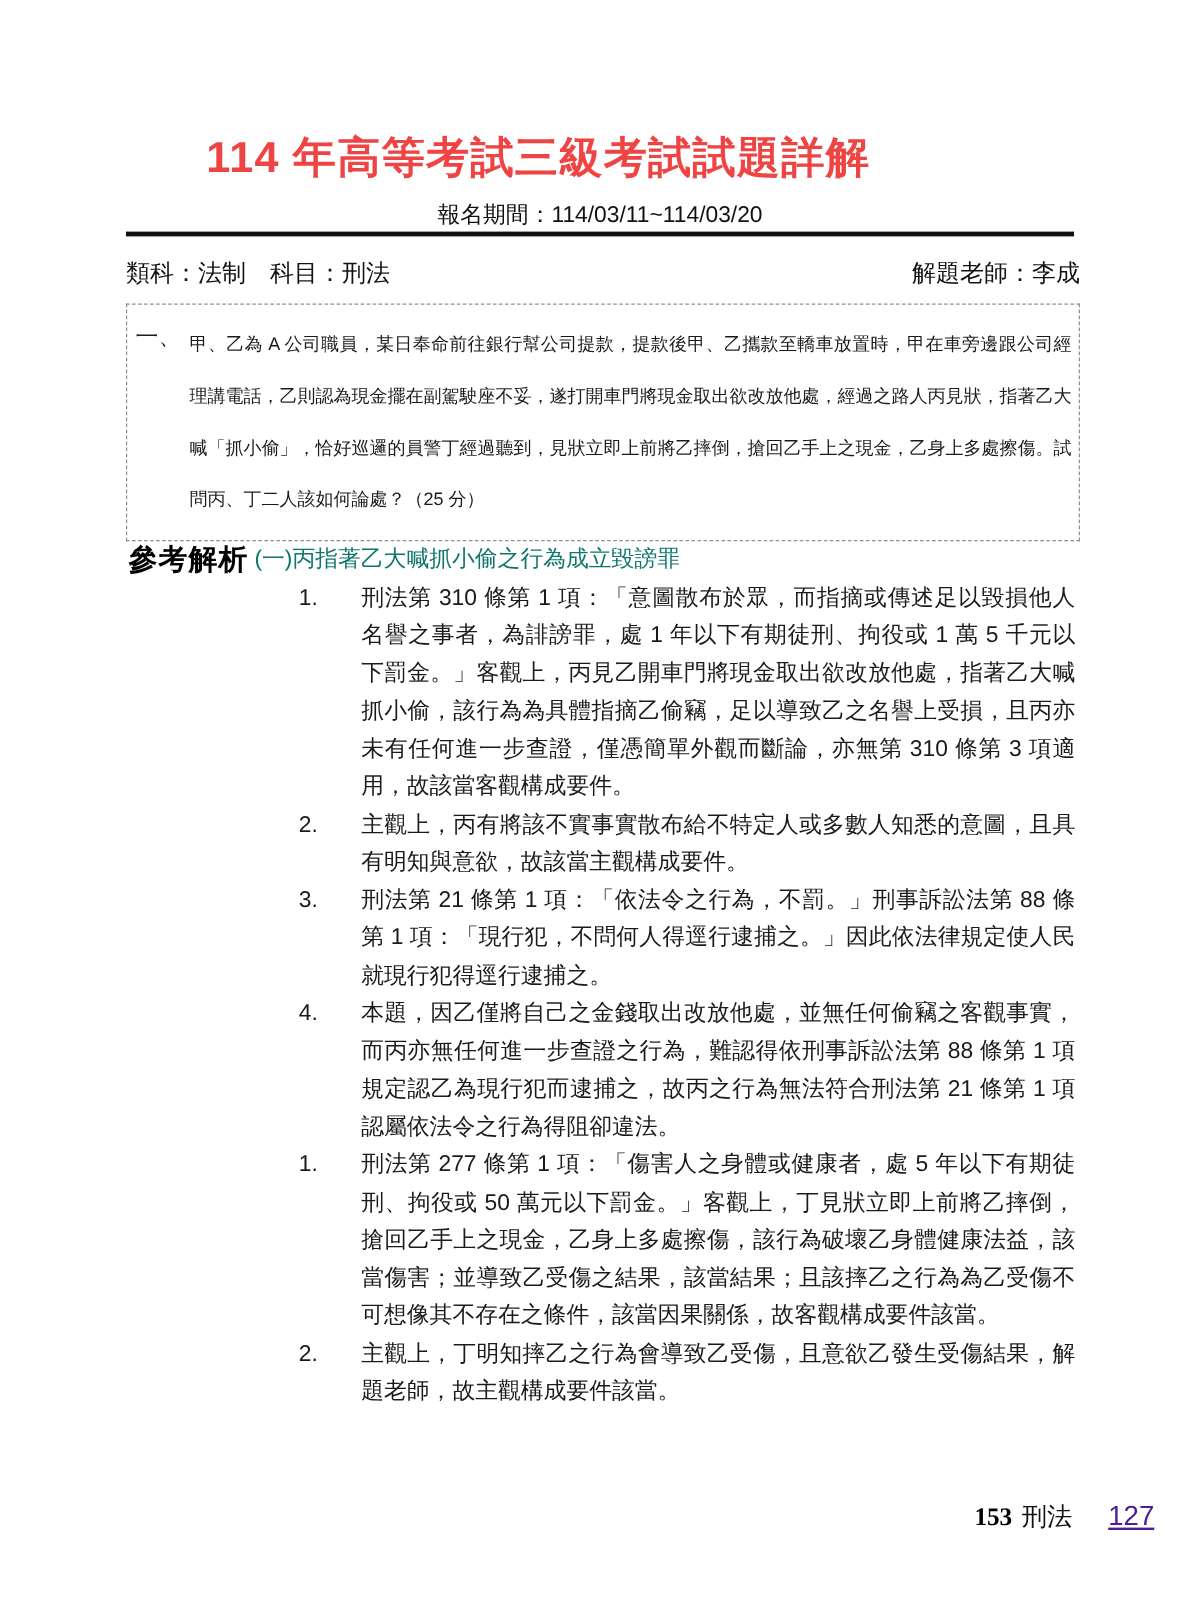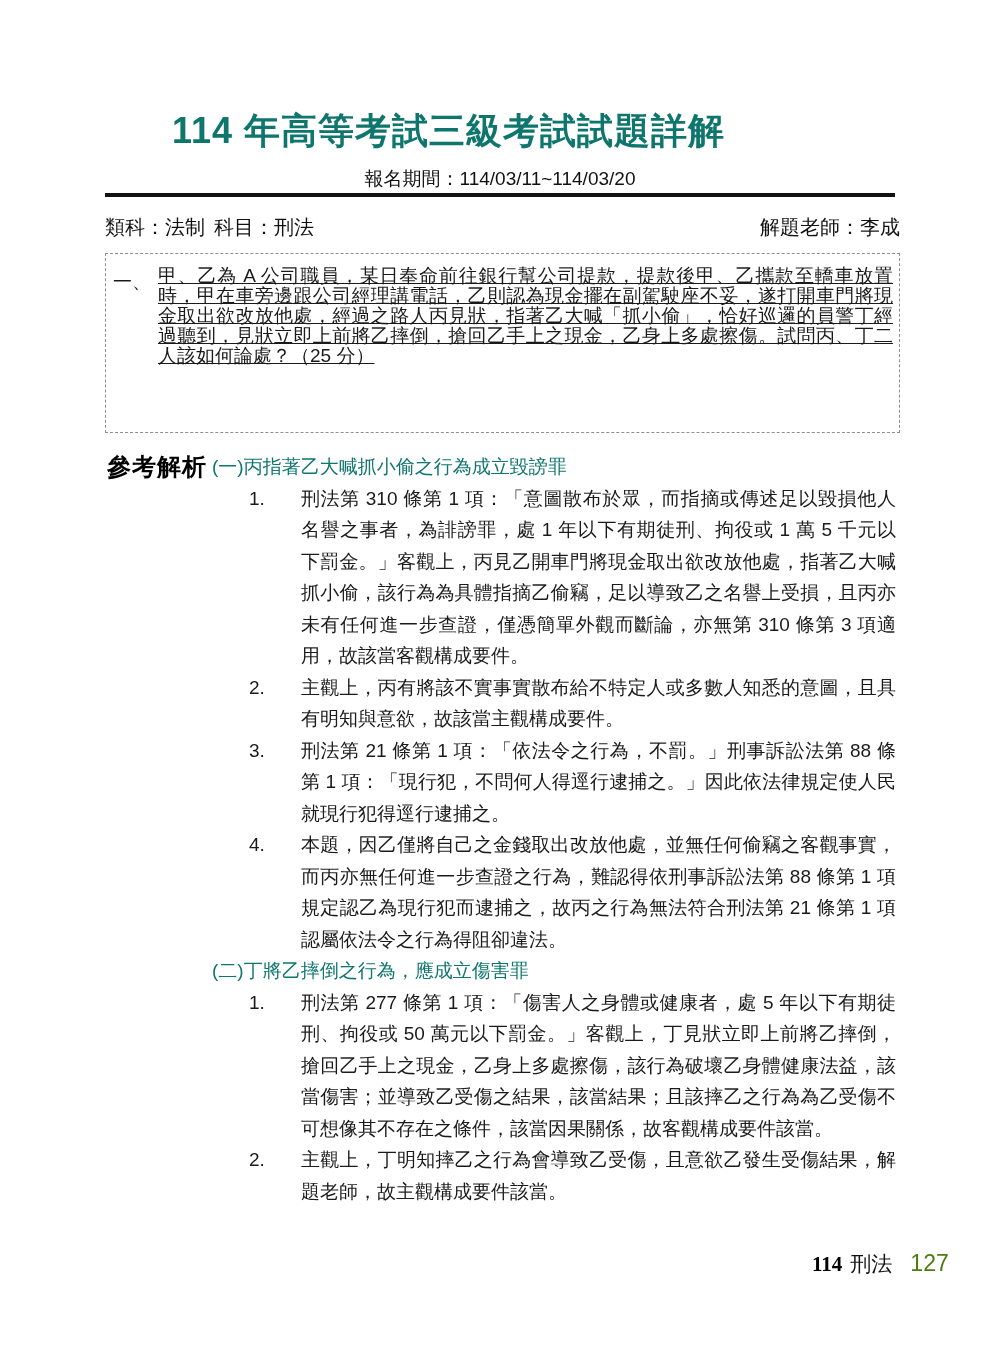--- a/index.html
+++ b/index.html
@@ -19,21 +19,21 @@
   }
   
   .doc-title {
     position: absolute;
     top: 110px;
     left: 0;
     width: 897px;
     text-align: center;
     font-size: 36px;
     font-weight: bold;
-    color: #0f766e;
+    color: #ef4444;
     letter-spacing: 1px;
     line-height: 1.15;
   }
   .subtitle-row {
     position: absolute;
     top: 166px;
     left: 0;
     width: 1000px;
     display: flex;
     justify-content: center;
@@ -52,45 +52,44 @@
   .meta-row {
     position: absolute;
     top: 214px;
     left: 105px;
     width: 795px;
     display: flex;
     justify-content: space-between;
     font-size: 20px;
     color: #111111;
   }
-  .meta-left { display: flex; gap: 9px; }
+  .meta-left { display: flex; gap: 20px; }
   
   .question-box {
     position: absolute;
     top: 253px;
     left: 105px;
     width: 795px;
     min-height: 180px;
     border: 1px dashed #8f8f8f;
     padding: 12px 6px 12px 7px;
     background: #ffffff;
   }
   .q-row { display: flex; align-items: flex-start; }
   .q-num {
     flex: 0 0 45px;
     font-size: 19px;
     line-height: 31px;
     white-space: nowrap;
   }
   .q-text {
     flex: 1 1 auto;
-    font-size: 19px;
-    line-height: 20px;
+    font-size: 15px;
+    line-height: 43px;
     text-align: justify;
-    text-decoration: underline;
   }
   
   .analysis {
     position: absolute;
     top: 451px;
     left: 105px;
     width: 795px;
     display: flex;
     align-items: flex-start;
   }
@@ -146,22 +145,23 @@
     font-size: 21px;
     color: #000000;
   }
   .footer-subject {
     font-size: 21px;
     color: #111111;
     margin-left: 8px;
   }
   .footer-page {
     font-size: 23px;
-    color: #4d7c0f;
-    margin-left: 18px;
+    color: #4c1d95;
+    margin-left: 30px;
+    text-decoration: underline;
   }
 </style>
 </head>
 <body>
 
 <div class="page">
 
   <h1 class="doc-title">114 年高等考試三級考試試題詳解</h1>
 
   <div class="subtitle-row">
@@ -204,34 +204,33 @@
       <div class="analysis-item">
         <span class="item-no">3.</span>
         <div class="item-text">刑法第 21 條第 1 項：「依法令之行為，不罰。」刑事訴訟法第 88 條第 1 項：「現行犯，不問何人得逕行逮捕之。」因此依法律規定使人民就現行犯得逕行逮捕之。</div>
       </div>
 
       <div class="analysis-item">
         <span class="item-no">4.</span>
         <div class="item-text">本題，因乙僅將自己之金錢取出改放他處，並無任何偷竊之客觀事實，而丙亦無任何進一步查證之行為，難認得依刑事訴訟法第 88 條第 1 項規定認乙為現行犯而逮捕之，故丙之行為無法符合刑法第 21 條第 1 項認屬依法令之行為得阻卻違法。</div>
       </div>
 
-      <div class="section-heading">(二)丁將乙摔倒之行為，應成立傷害罪</div>
 
       <div class="analysis-item">
         <span class="item-no">1.</span>
         <div class="item-text">刑法第 277 條第 1 項：「傷害人之身體或健康者，處 5 年以下有期徒刑、拘役或 50 萬元以下罰金。」客觀上，丁見狀立即上前將乙摔倒，搶回乙手上之現金，乙身上多處擦傷，該行為破壞乙身體健康法益，該當傷害；並導致乙受傷之結果，該當結果；且該摔乙之行為為乙受傷不可想像其不存在之條件，該當因果關係，故客觀構成要件該當。</div>
       </div>
 
       <div class="analysis-item">
         <span class="item-no">2.</span>
         <div class="item-text">主觀上，丁明知摔乙之行為會導致乙受傷，且意欲乙發生受傷結果，解題老師，故主觀構成要件該當。</div>
       </div>
 
     </div>
   </div>
 
   <div class="page-footer">
-    <span class="footer-year">114</span>
+    <span class="footer-year">153</span>
     <span class="footer-subject">刑法</span>
     <span class="footer-page">127</span>
   </div>
 
 </div>
 
 </body></html>

